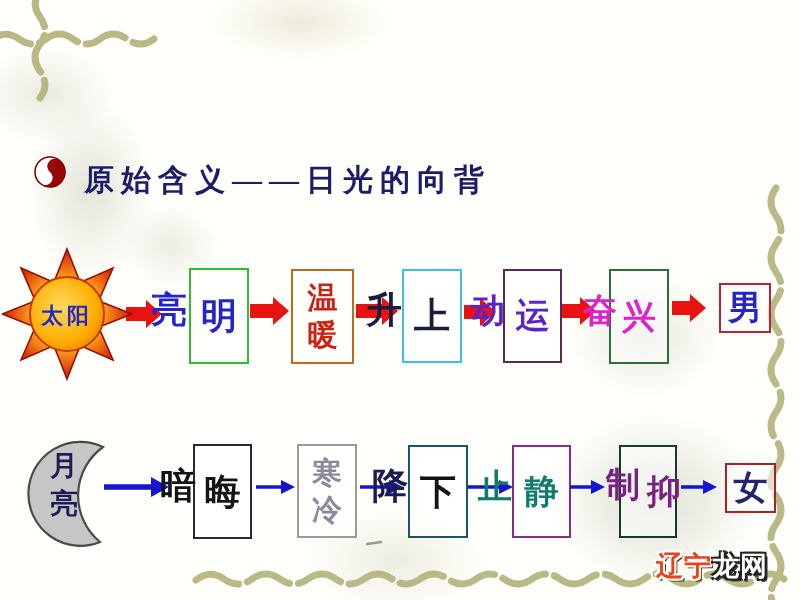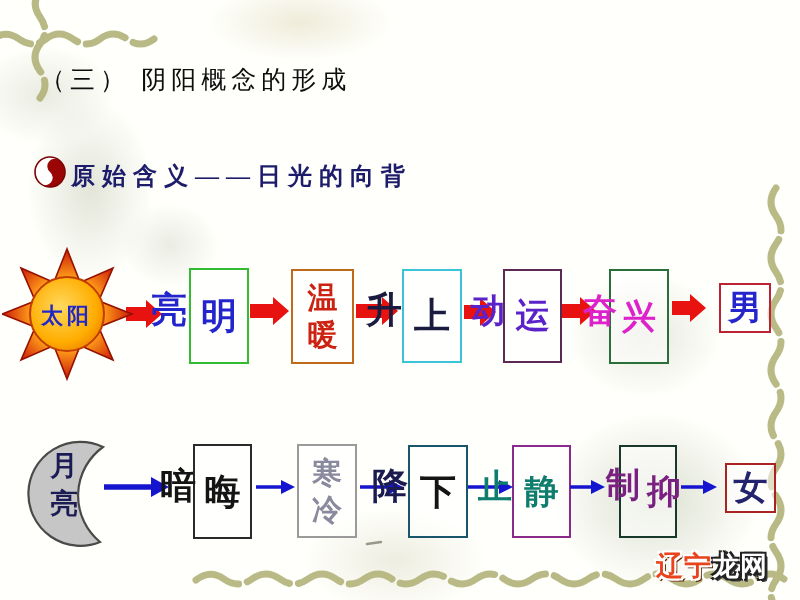--- a/index.html
+++ b/index.html
@@ -13,21 +13,21 @@
       radial-gradient(ellipse 70px 60px at 170px 245px, rgba(210,213,196,.45) 0%, rgba(210,213,196,0) 70%),
       radial-gradient(ellipse 110px 90px at 645px 335px, rgba(205,210,192,.5) 0%, rgba(205,210,192,0) 70%),
       radial-gradient(ellipse 150px 125px at 655px 500px, rgba(197,205,182,.6) 0%, rgba(197,205,182,0) 70%),
       radial-gradient(ellipse 100px 70px at 45px 95px, rgba(212,215,198,.5) 0%, rgba(212,215,198,0) 70%),
       radial-gradient(ellipse 130px 75px at 395px 560px, rgba(224,222,203,.55) 0%, rgba(224,222,203,0) 70%);
   }
   .abs{position:absolute;}
   svg.layer{position:absolute;left:0;top:0;pointer-events:none;}
   
   .title-line{position:absolute;color:#0d0d0d;font-size:25px;letter-spacing:5px;white-space:nowrap;z-index:6;}
-  .heading{position:absolute;left:71px;top:160px;color:#1c1c6b;font-size:24px;font-weight:bold;letter-spacing:7px;white-space:nowrap;z-index:6;}
+  .heading{position:absolute;left:84px;top:160px;color:#1c1c6b;font-size:30px;font-weight:bold;letter-spacing:7px;white-space:nowrap;z-index:6;}
   
   .bx{position:absolute;box-sizing:border-box;border:2px solid #000;background:rgba(255,255,255,.55);
       display:flex;align-items:center;justify-content:center;z-index:3;}
   .bxch{font-weight:bold;font-size:36px;line-height:1;}
   .stk{flex-direction:column;gap:7px;}
   .stk span{font-weight:bold;font-size:30px;line-height:1;}
   
   .ch{position:absolute;width:40px;text-align:center;font-weight:bold;font-size:36px;line-height:1;z-index:5;}
   .sm{font-size:34px;}
   
@@ -44,21 +44,20 @@
   <svg class="layer" width="800" height="600" viewBox="0 0 800 600" style="z-index:1">
     <g fill="none" stroke="#b2b27a" stroke-width="7" stroke-linecap="round" opacity="0.9">
       <path d="M -8 40 q 13 -11 27 -1 t 27 0 t 27 0 t 27 0 t 27 0 t 27 0" stroke-dasharray="42 9"></path>
       <path d="M 41 -10 q -11 13 -1 27 t 0 27 t 0 27 t 0 27" stroke-dasharray="40 9"></path>
       <path d="M 776 188 q -10 14 0 28 t 0 28 t 0 28 t 0 28 t 0 28 t 0 28 t 0 28 t 0 28 t 0 28 t 0 28 t 0 28 t 0 28 t 0 28 t 0 28 t 0 28" stroke-dasharray="46 9"></path>
       <path d="M 196 580 q 14 -11 28 -1 t 28 0 t 28 0 t 28 0 t 28 0 t 28 0 t 28 0 t 28 0 t 28 0 t 28 0 t 28 0 t 28 0 t 28 0 t 28 0 t 28 0 t 28 0 t 28 0 t 28 0 t 28 0 t 28 0 t 28 0" stroke-dasharray="46 9"></path>
     </g>
     <line x1="367" y1="544" x2="381" y2="542" stroke="#99998a" stroke-width="2.5" stroke-linecap="round"></line>
   </svg>
 
-  <div class="title-line" style="left:40px;top:63px">（三） 阴阳概念的形成</div>
 
   <svg class="abs" style="left:33px;top:155px;z-index:6" width="34" height="34" viewBox="0 0 34 34">
     <g transform="rotate(40 17 17)">
       <circle cx="17" cy="17" r="15" fill="#9a0505"></circle>
       <path d="M 17 2 A 15 15 0 0 0 17 32 A 7.5 7.5 0 0 0 17 17 A 7.5 7.5 0 0 1 17 2 Z" fill="#ffffff"></path>
       <circle cx="17" cy="9.5" r="2.4" fill="#9a0505"></circle>
       <circle cx="17" cy="24.5" r="2.4" fill="#ffffff"></circle>
       <circle cx="17" cy="17" r="15" fill="none" stroke="#7a0404" stroke-width="1.6"></circle>
     </g>
   </svg>

